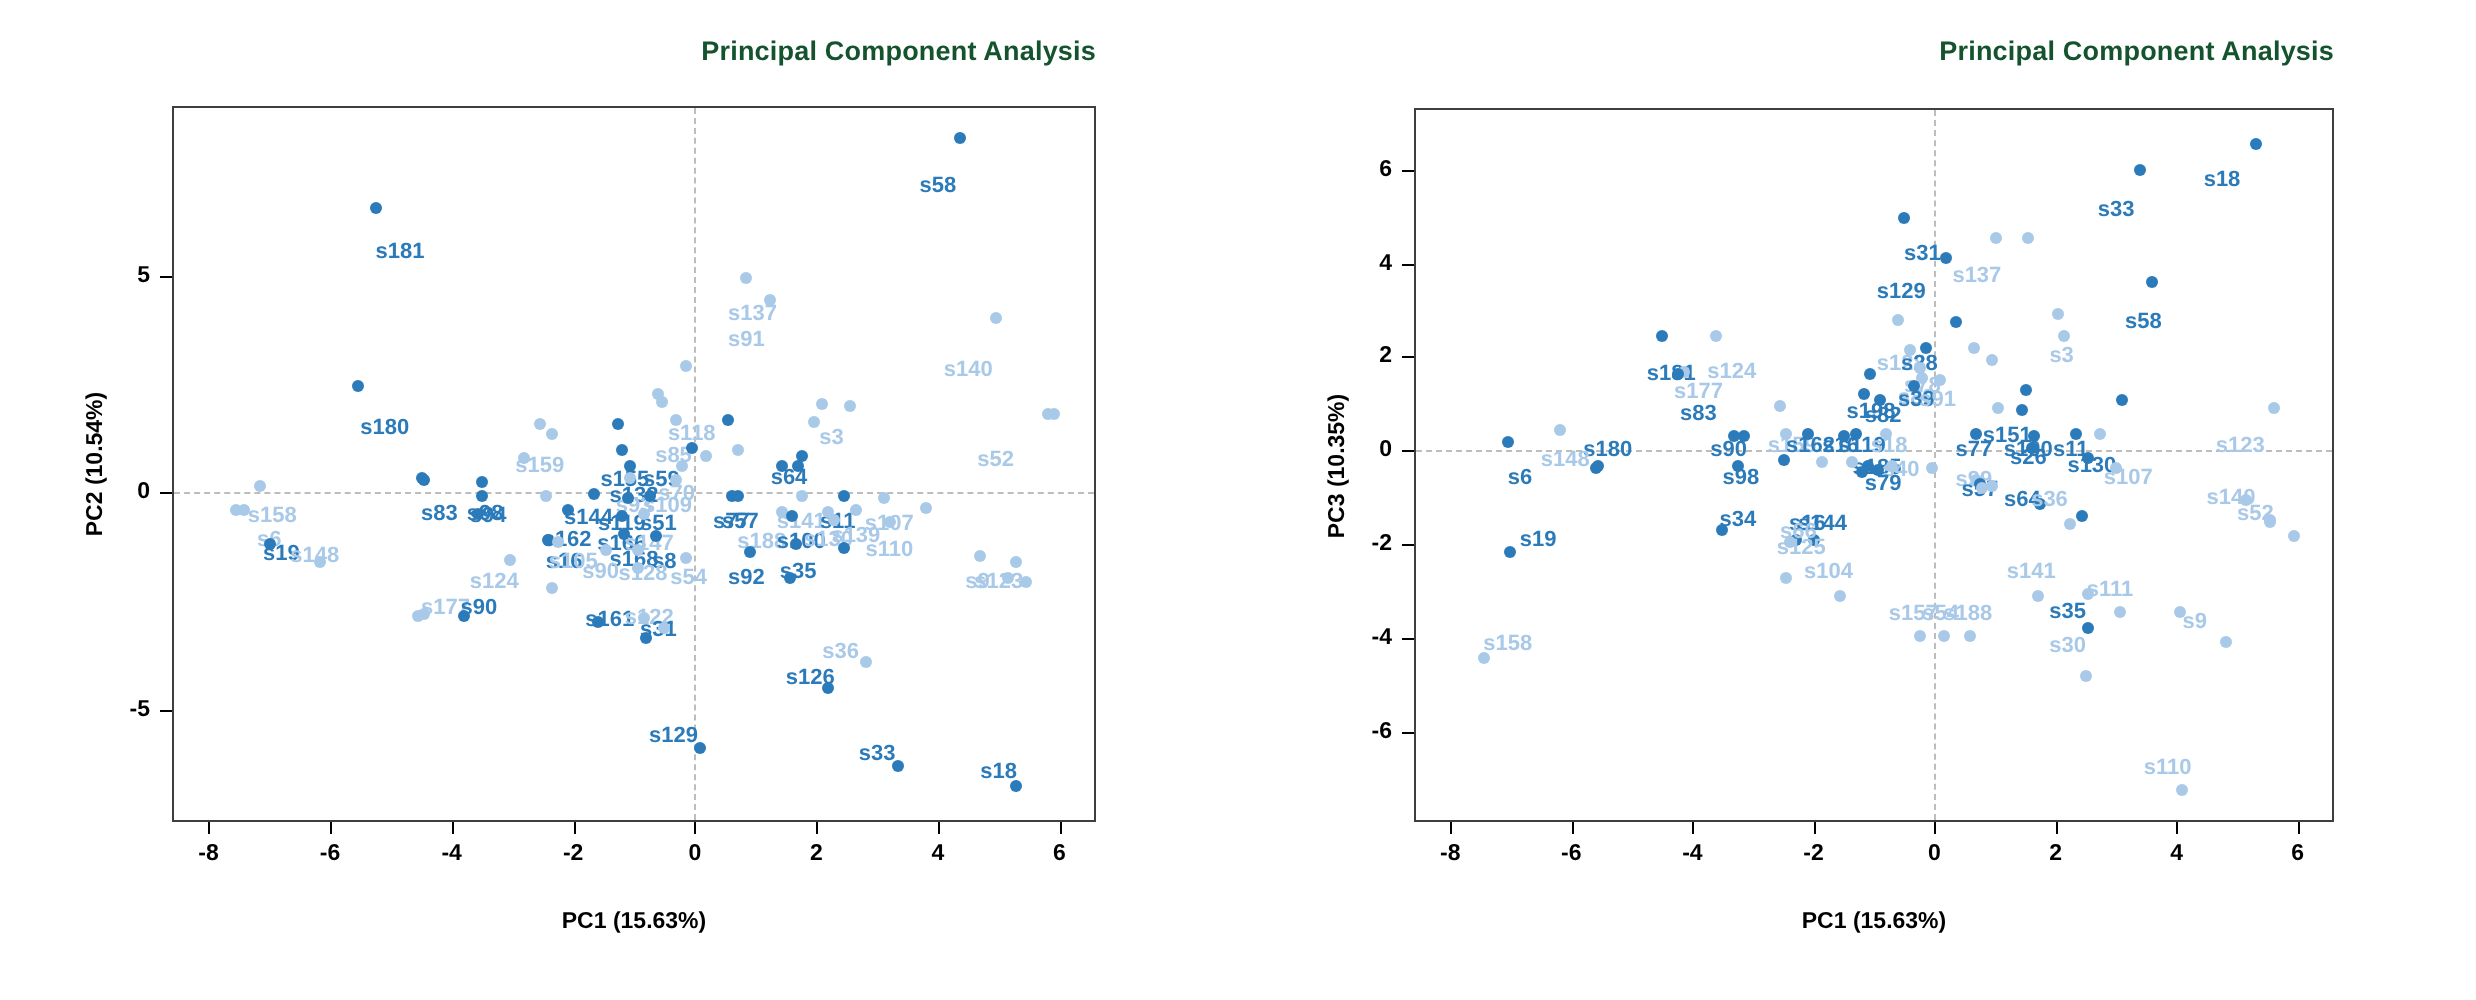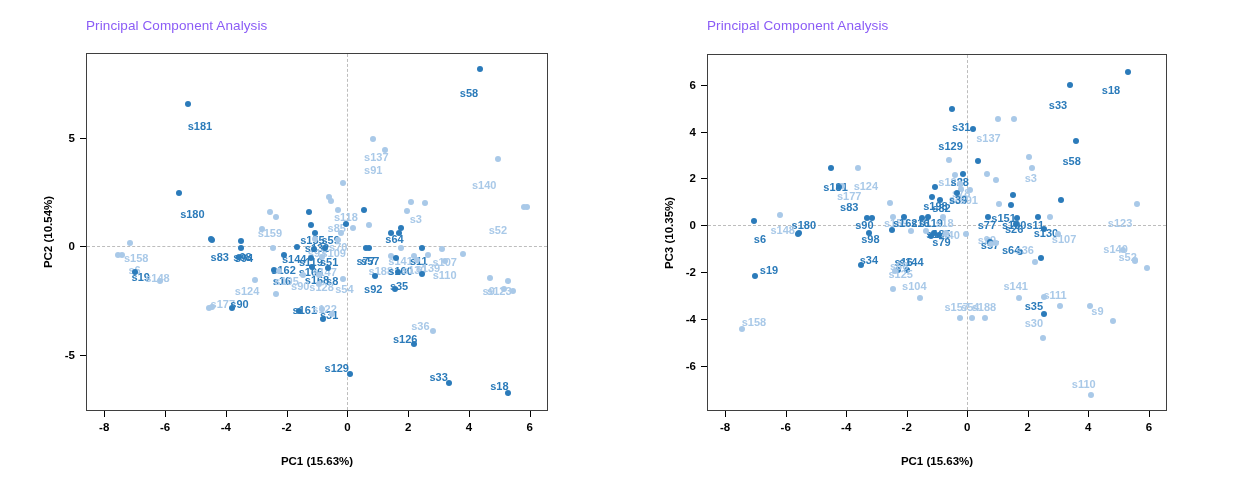--- a/index.html
+++ b/index.html
@@ -3,22 +3,22 @@
 <meta charset="utf-8">
 <style>
   html,body{margin:0;padding:0;background:#ffffff;}
   body{width:1238px;height:500px;font-family:"Liberation Sans",sans-serif;overflow:hidden;}
   .page{position:relative;width:1238px;height:500px;background:#fff;}
   .panel{position:absolute;top:0;height:500px;}
   #panel-left{left:0;width:620px;}
   #panel-right{left:620px;width:618px;}
 
   .chart-title{
-    position:absolute;top:18px;left:0;right:0;text-align:left;
-    font-size:13.5px;font-weight:normal;color:#8b5cf6;letter-spacing:.1px;
+    position:absolute;top:18px;left:0;right:0;text-align:right;
+    font-size:13.5px;font-weight:bold;color:#14532d;letter-spacing:.1px;
   }
   #panel-left .chart-title{left:86px;width:462px;}
   #panel-right .chart-title{left:87px;width:460px;}
 
   .frame{
     position:absolute;border:1.3px solid #3f3f3f;background:transparent;
     box-sizing:border-box;
   }
   .plotarea{position:absolute;overflow:hidden;}
 

